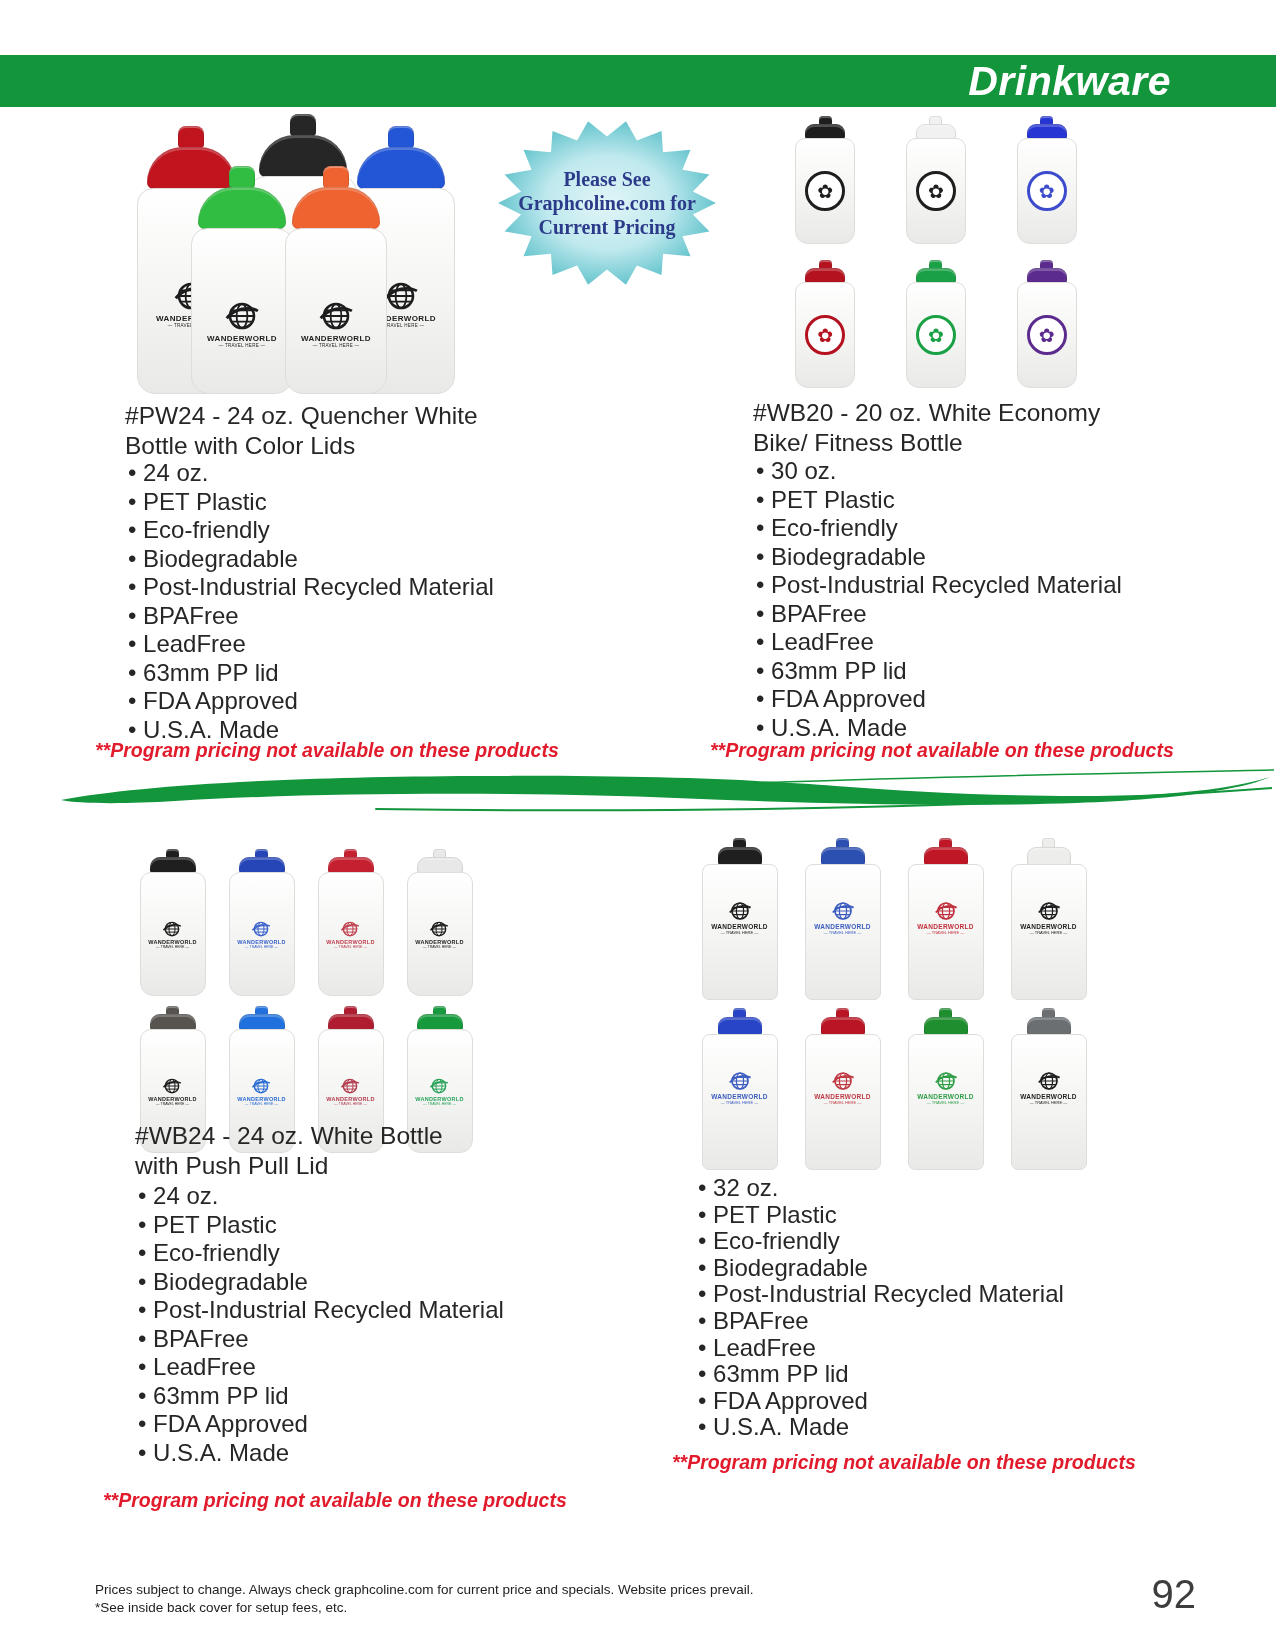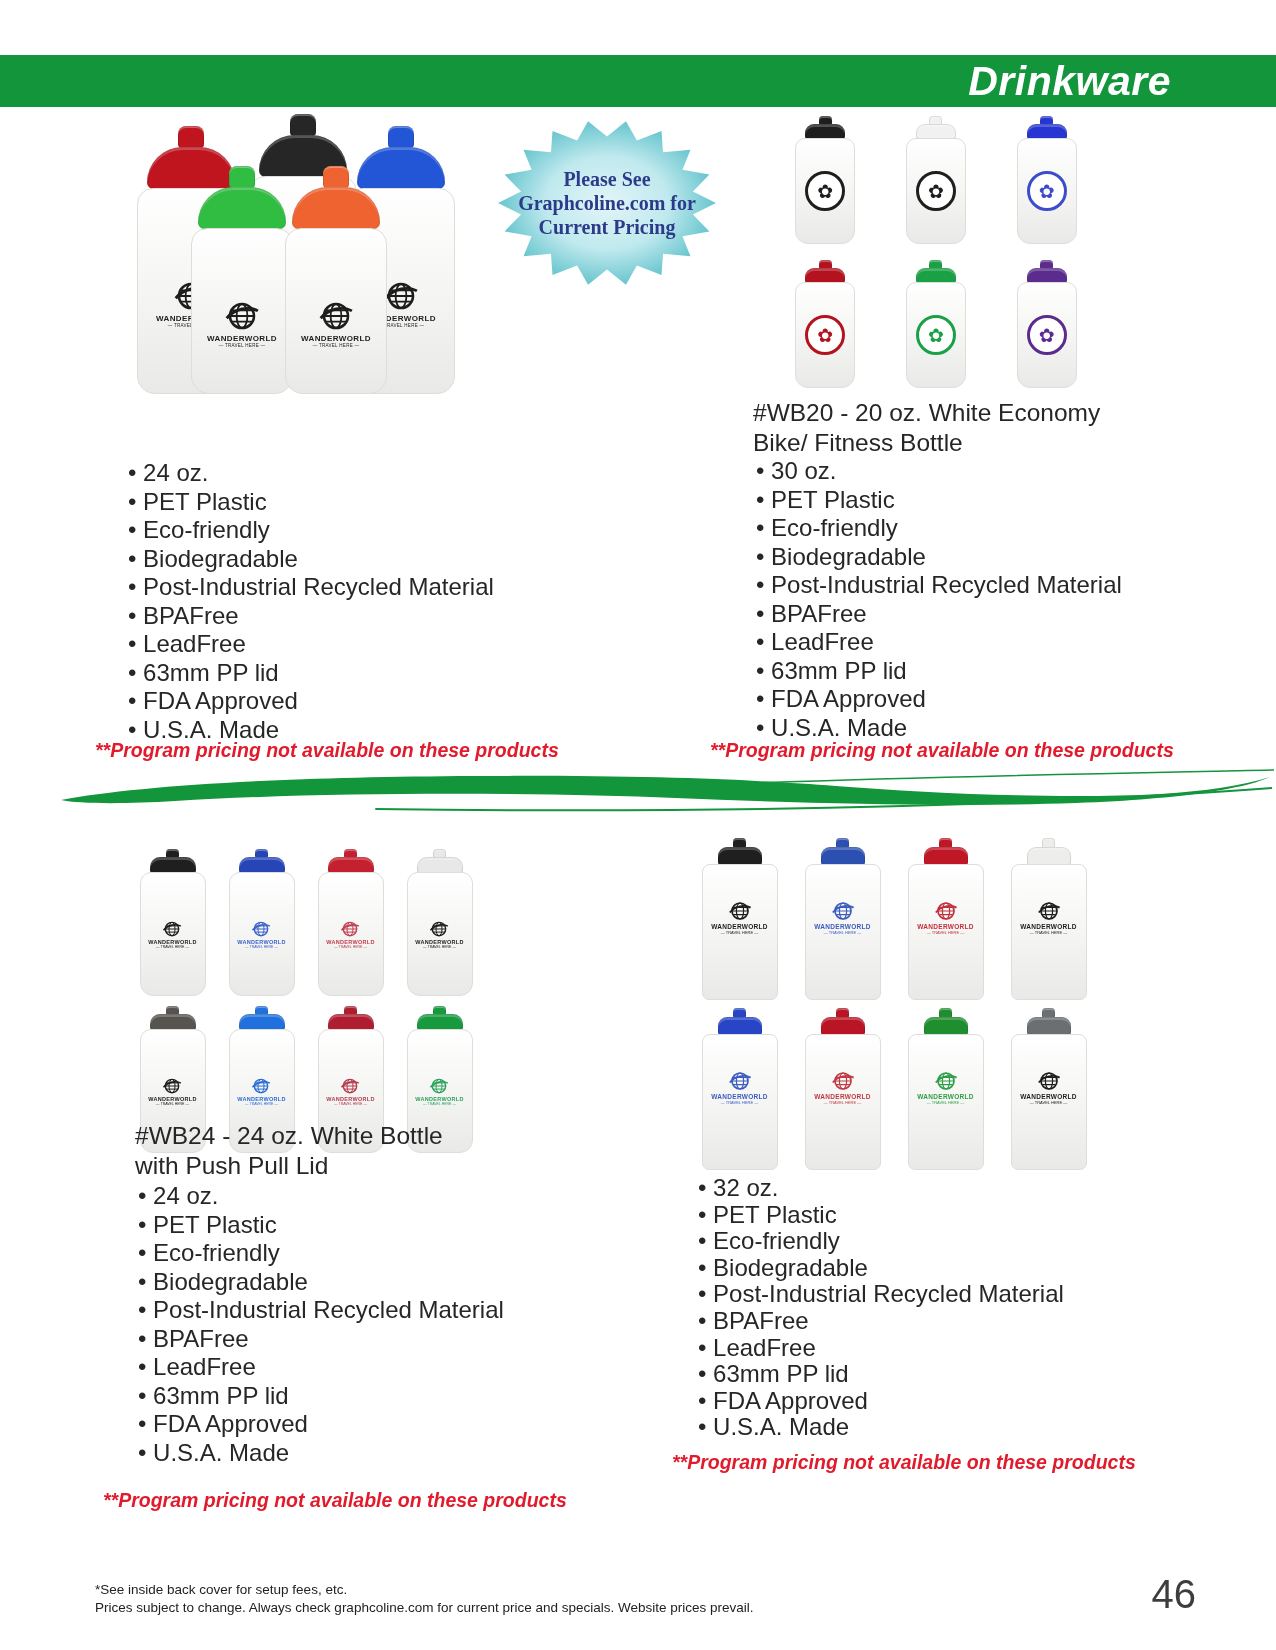--- a/index.html
+++ b/index.html
@@ -200,20 +200,21 @@
                   <path d="M4.2 12h15.6M5.2 8.3h13.6M5.2 15.7h13.6" stroke-width="1.2"></path>
                   <path d="M1.8 13.5C7 7 17 5.2 22.6 8.6" stroke-width="1.9"></path>
                 </g>
               </svg>
               <div class="bname">WANDERWORLD</div>
               <div class="btag">— TRAVEL HERE —</div>
             </div>
           </div>
         </div>
       </div>
+    <div class="ptitle">#PW24 - 24 oz. Quencher White Bottle with Color Lids</div>
     <div class="features">
         <div class="feat">• 24 oz.</div>
         <div class="feat">• PET Plastic</div>
         <div class="feat">• Eco-friendly</div>
         <div class="feat">• Biodegradable</div>
         <div class="feat">• Post-Industrial Recycled Material</div>
         <div class="feat">• BPAFree</div>
         <div class="feat">• LeadFree</div>
         <div class="feat">• 63mm PP lid</div>
         <div class="feat">• FDA Approved</div>
@@ -633,18 +634,18 @@
         <div class="feat">• BPAFree</div>
         <div class="feat">• LeadFree</div>
         <div class="feat">• 63mm PP lid</div>
         <div class="feat">• FDA Approved</div>
         <div class="feat">• U.S.A. Made</div>
       </div>
     <div class="disclaimer">**Program pricing not available on these products</div>
   </section>
 
   <div class="footer">
+    <div>Prices subject to change. Always check graphcoline.com for current price and specials. Website prices prevail.</div>
     <div>*See inside back cover for setup fees, etc.</div>
-    <div>Prices subject to change. Always check graphcoline.com for current price and specials. Website prices prevail.</div>
   </div>
-  <div class="page-num">46</div>
+  <div class="page-num">92</div>
 
 </div>
 
 </body></html>

